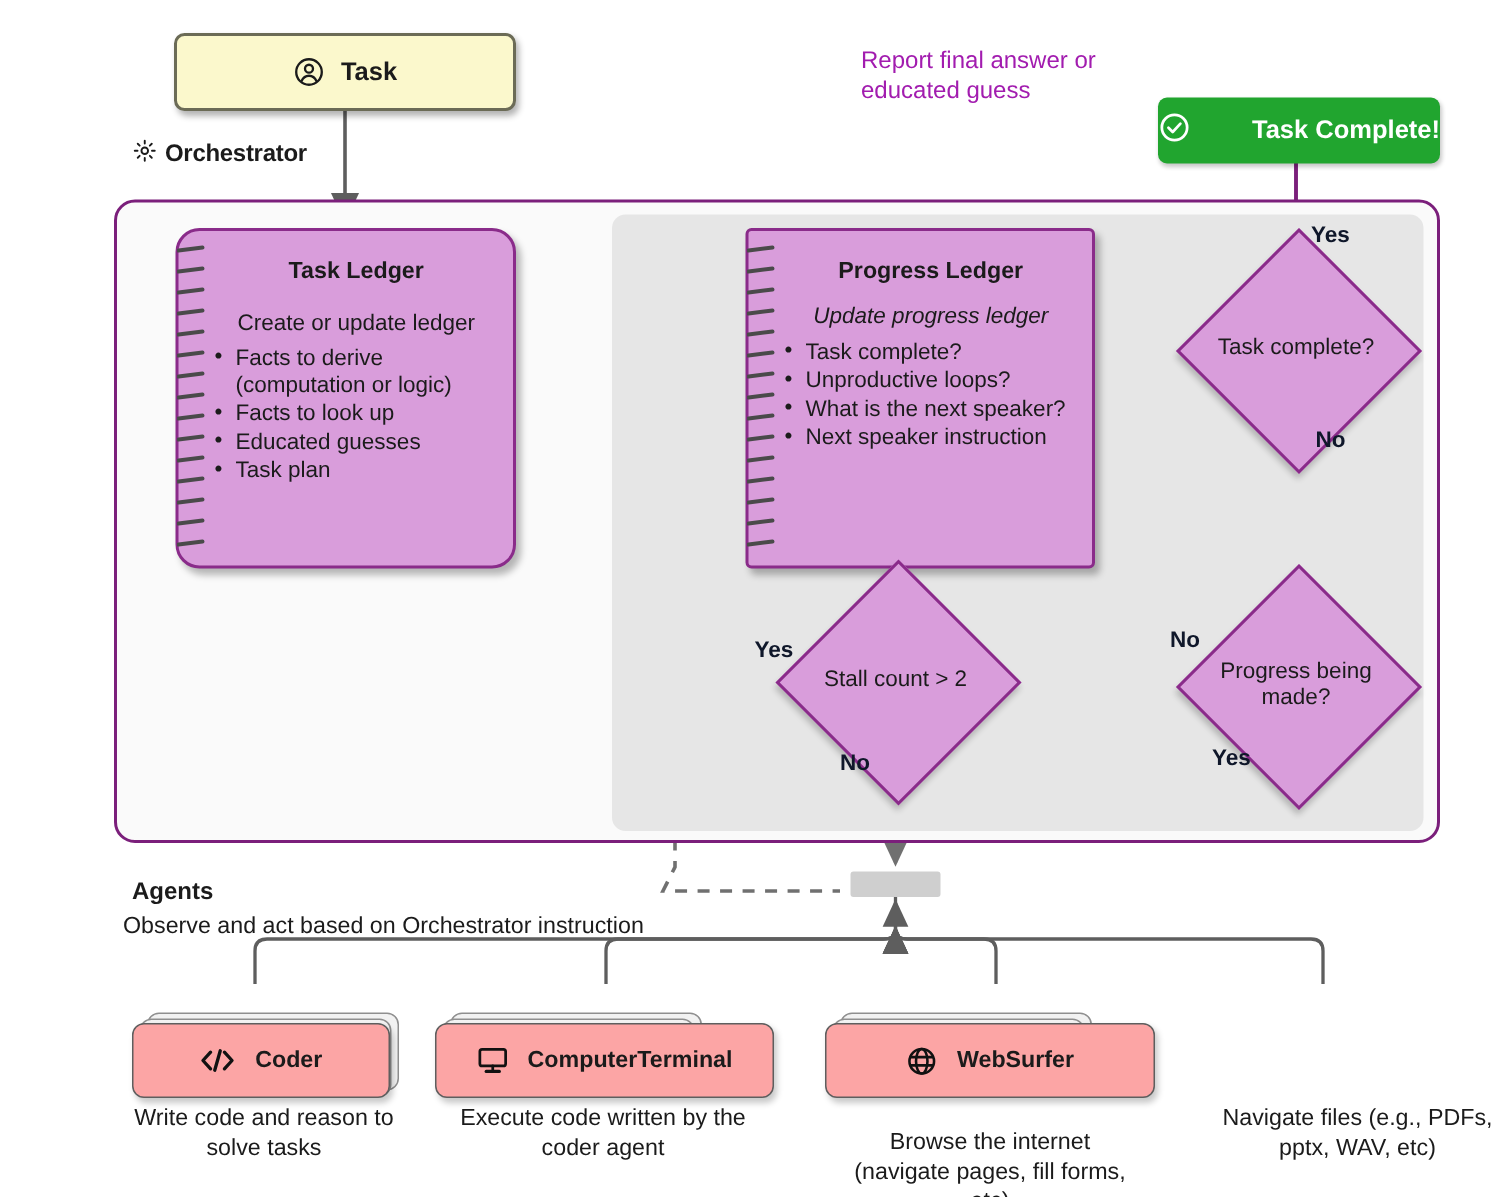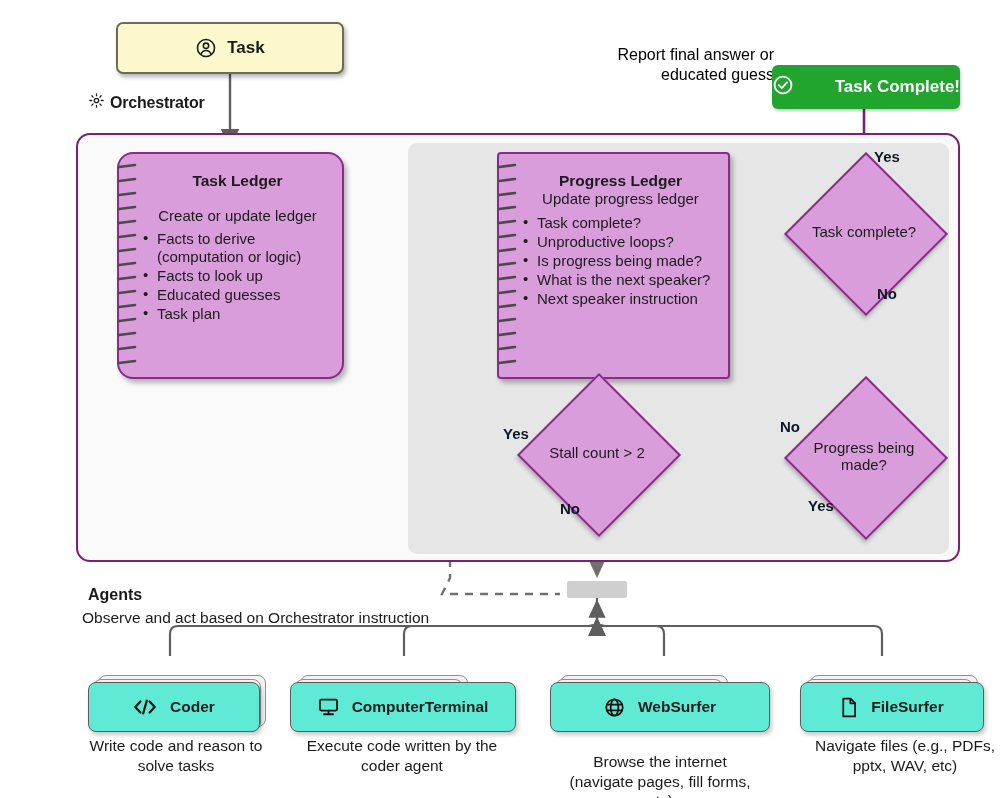--- a/index.html
+++ b/index.html
@@ -54,21 +54,21 @@
   }
   .ledger .sub{text-align:center;font-size:15px;margin-top:17px;}
   .ledger ul{list-style:none;margin:6px 0 0 0;padding:0;}
   .ledger li{
     font-size:15px;line-height:1.20;padding-left:16px;position:relative;margin-bottom:1px;
   }
   .ledger li:before{content:"\2022";position:absolute;left:2px;top:-1px;font-size:15px;}
 
   #task-ledger{left:117px;top:152px;width:227px;height:227px;border-radius:16px;}
   #progress-ledger{left:497px;top:152px;width:233px;height:227px;}
-  #progress-ledger .sub{margin-top:0;}
+  #progress-ledger .sub{margin-top:12px;font-style:italic;}
   #progress-ledger ul{margin-top:7px;}
 
   
   .diamond-wrap{position:absolute;}
   .diamond-wrap .dshape{
     position:absolute;left:0;top:0;width:100%;height:100%;
     background:#d99ddb;border:2px solid #8a2b8a;
     transform:rotate(45deg);
     box-shadow:2px 3px 4px rgba(0,0,0,.22);
   }
@@ -87,22 +87,22 @@
   
   #task-complete-btn{
     left:772px;top:33px;width:188px;height:44px;
     background:#21a52f;border-radius:6px;
     display:flex;align-items:center;justify-content:space-between;gap:9px;
     color:#fff;font-size:17px;font-weight:bold;
     box-shadow:1px 2px 3px rgba(0,0,0,.22);
     margin-top:32px;
   }
   #report-caption{
-    left:574px;top:45px;width:200px;text-align:right;
-    font-size:16px;color:#000000;line-height:1.25;
+    left:574px;top:31px;width:200px;text-align:left;
+    font-size:16px;color:#a21caf;line-height:1.25;
   }
 
   
   #agents-title{left:88px;top:586px;font-size:16px;font-weight:bold;}
   #agents-sub{left:82px;top:609px;font-size:15.5px;color:#1b1b1b;}
 
   
   #hub-bar{left:567px;top:581px;width:60px;height:17px;background:#cfcfcf;border-radius:2px;}
 
   
@@ -110,21 +110,21 @@
   .agent .shadow2{
     position:absolute;left:10px;top:-7px;width:166px;height:50px;
     background:#f2f2f2;border:1.5px solid #8f8f8f;border-radius:8px;
   }
   .agent .shadow1{
     position:absolute;left:5px;top:-3px;width:166px;height:50px;
     background:#f4f4f4;border:1.5px solid #8f8f8f;border-radius:8px;
   }
   .agent .front{
     position:absolute;left:0;top:0;width:170px;height:48px;
-    background:#5eead4;border:1.7px solid #5e5e5e;border-radius:8px;
+    background:#fca5a5;border:1.7px solid #5e5e5e;border-radius:8px;
     display:flex;align-items:center;justify-content:center;gap:13px;
     font-size:15.5px;font-weight:bold;
     box-shadow:2px 3px 4px rgba(0,0,0,.22);
   }
   .agent .front .glyph{display:flex;align-items:center;}
   .agent-cap{
     position:absolute;width:200px;text-align:center;font-size:15.5px;line-height:1.26;
   }
   #agent-coder{left:88px;top:682px;}
   #agent-terminal{left:290px;top:682px;}
@@ -258,21 +258,20 @@
           <line x1="1" y1="187" x2="17" y2="185"></line>
         <line x1="1" y1="201" x2="17" y2="199"></line>
       </g>
     </svg>
     <div class="body">
       <div class="ttl">Progress Ledger</div>
       <div class="sub">Update progress ledger</div>
       <ul>
         <li>Task complete?</li>
         <li>Unproductive loops?</li>
-        <li>Is progress being made?</li>
         <li>What is the next speaker?</li>
         <li>Next speaker instruction</li>
       </ul>
     </div>
   </div>
 
   <div class="diamond-wrap" id="d-task-complete">
     <div class="dshape"></div>
     <div class="dtxt">Task complete?</div>
   </div>
@@ -350,28 +349,15 @@
           <circle cx="11" cy="11" r="8.6"></circle>
           <ellipse cx="11" cy="11" rx="4" ry="8.6"></ellipse>
           <path d="M2.6 8.1 H19.4 M2.6 13.9 H19.4"></path>
         </svg>
       </span>
       <span class="lbl">WebSurfer</span>
     </div>
   </div>
   <div class="agent-cap" id="cap-websurfer">Browse the internet (navigate pages, fill forms, etc)</div>
 
-  <div class="agent" id="agent-filesurfer">
-    <div class="shadow2"></div>
-    <div class="shadow1"></div>
-    <div class="front" style="width:182px;">
-      <span class="glyph">
-        <svg width="18" height="21" viewBox="0 0 18 22" fill="none" stroke="#111" stroke-width="1.8" stroke-linejoin="round">
-          <path d="M3 1.6 H10.6 L15.4 6.4 V20.4 H3 Z"></path>
-          <path d="M10.4 1.8 V6.6 H15.2"></path>
-        </svg>
-      </span>
-      <span class="lbl">FileSurfer</span>
-    </div>
-  </div>
   <div class="agent-cap" id="cap-filesurfer">Navigate files (e.g., PDFs, pptx, WAV, etc)</div>
 
 </div>
 
 </body></html>

